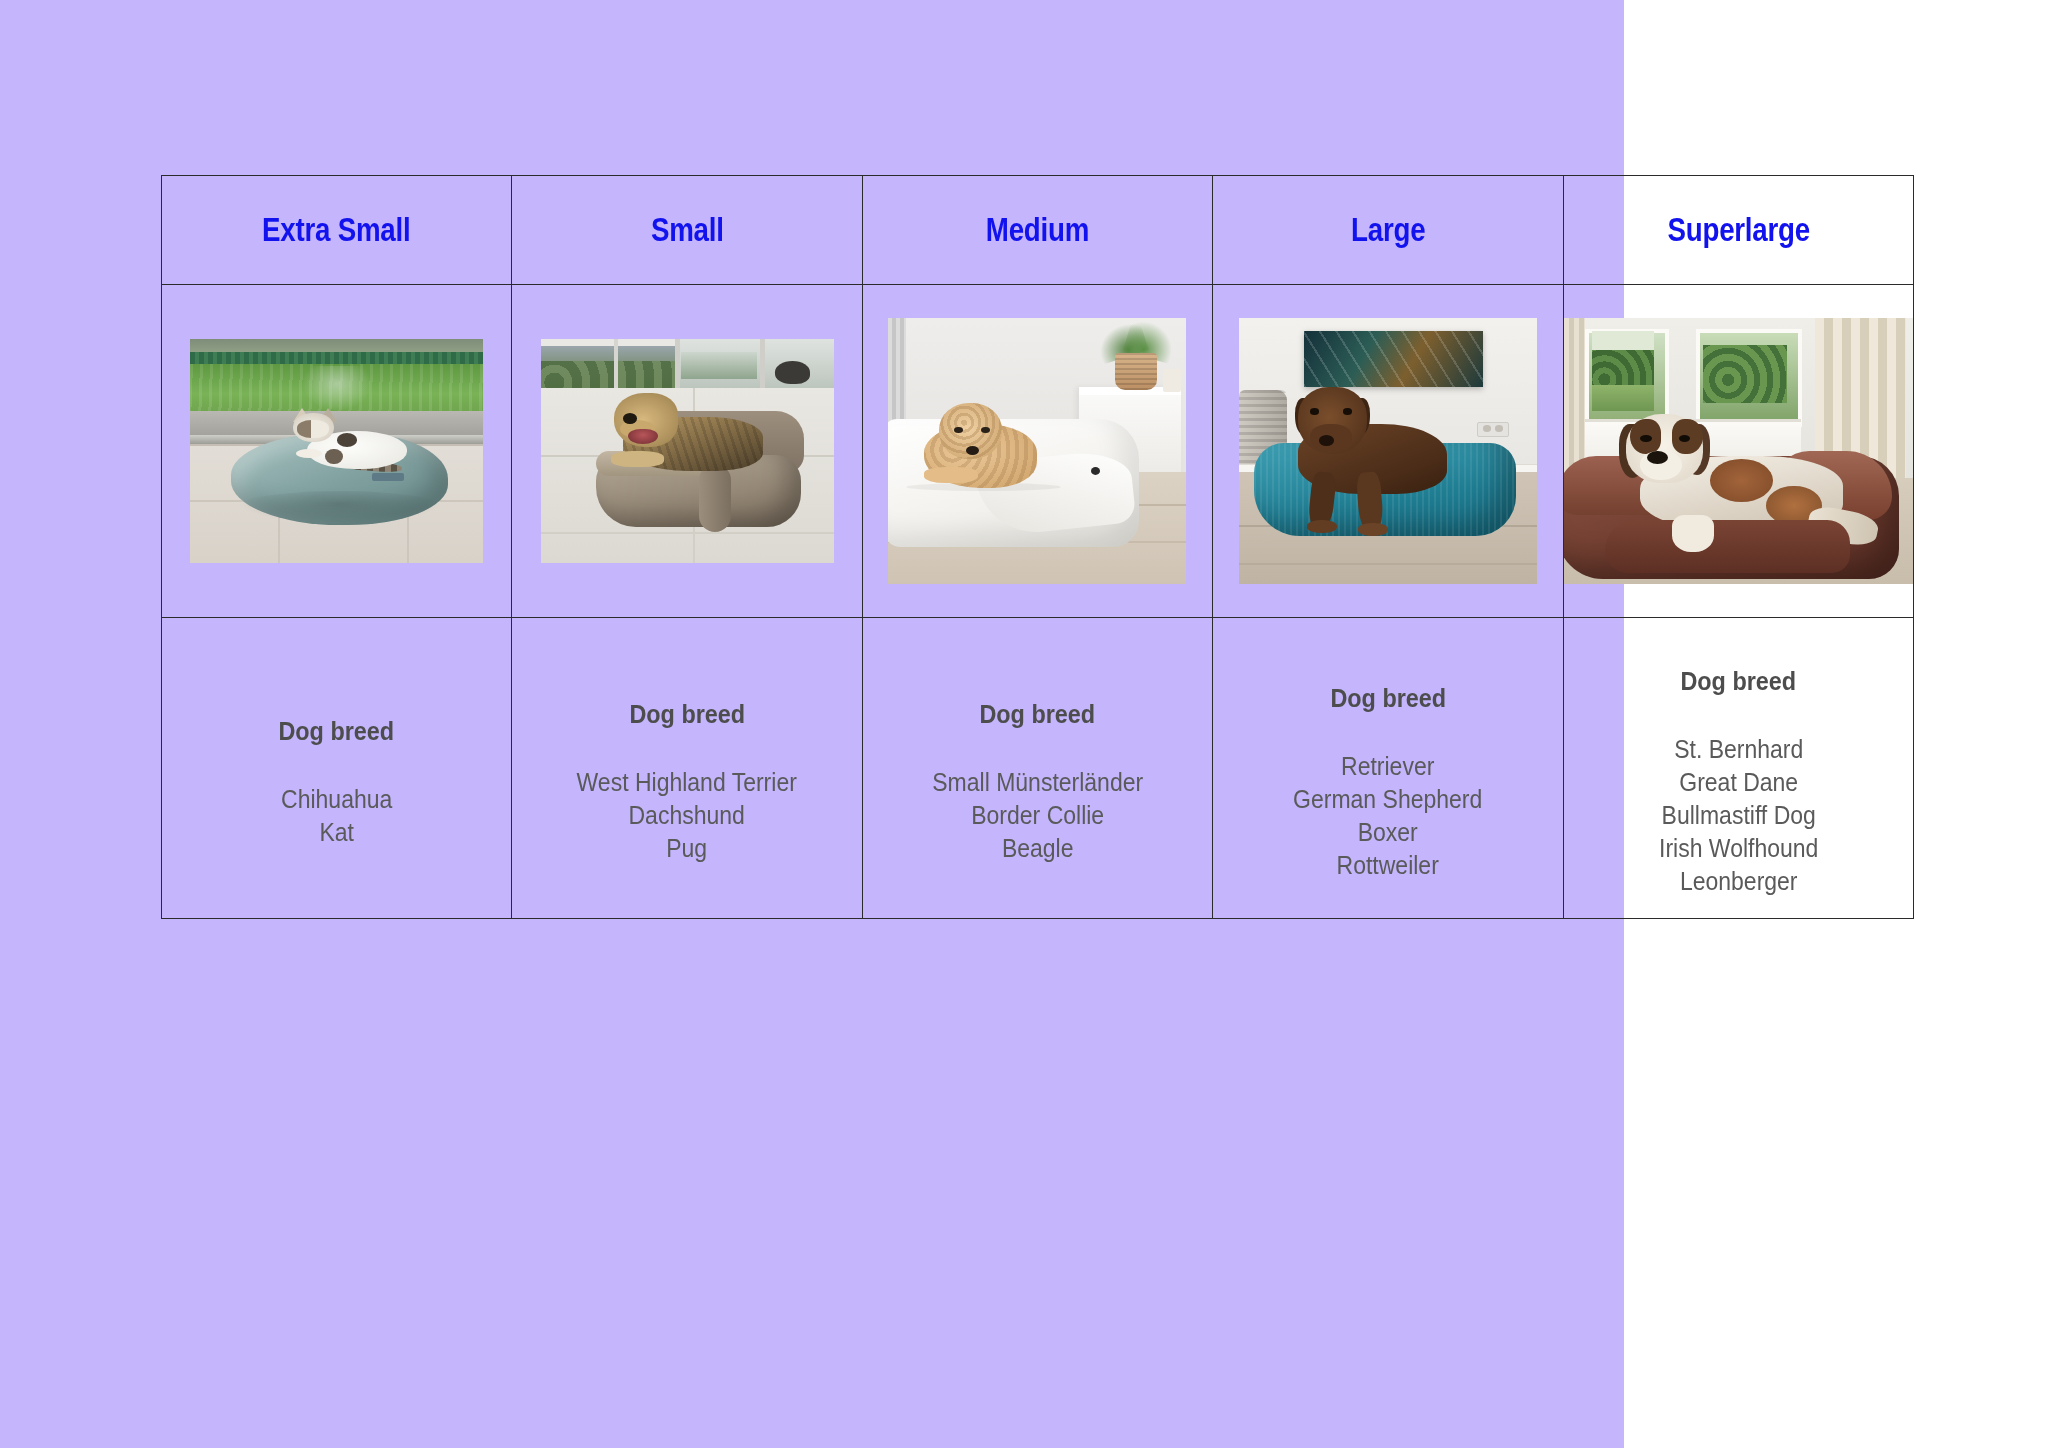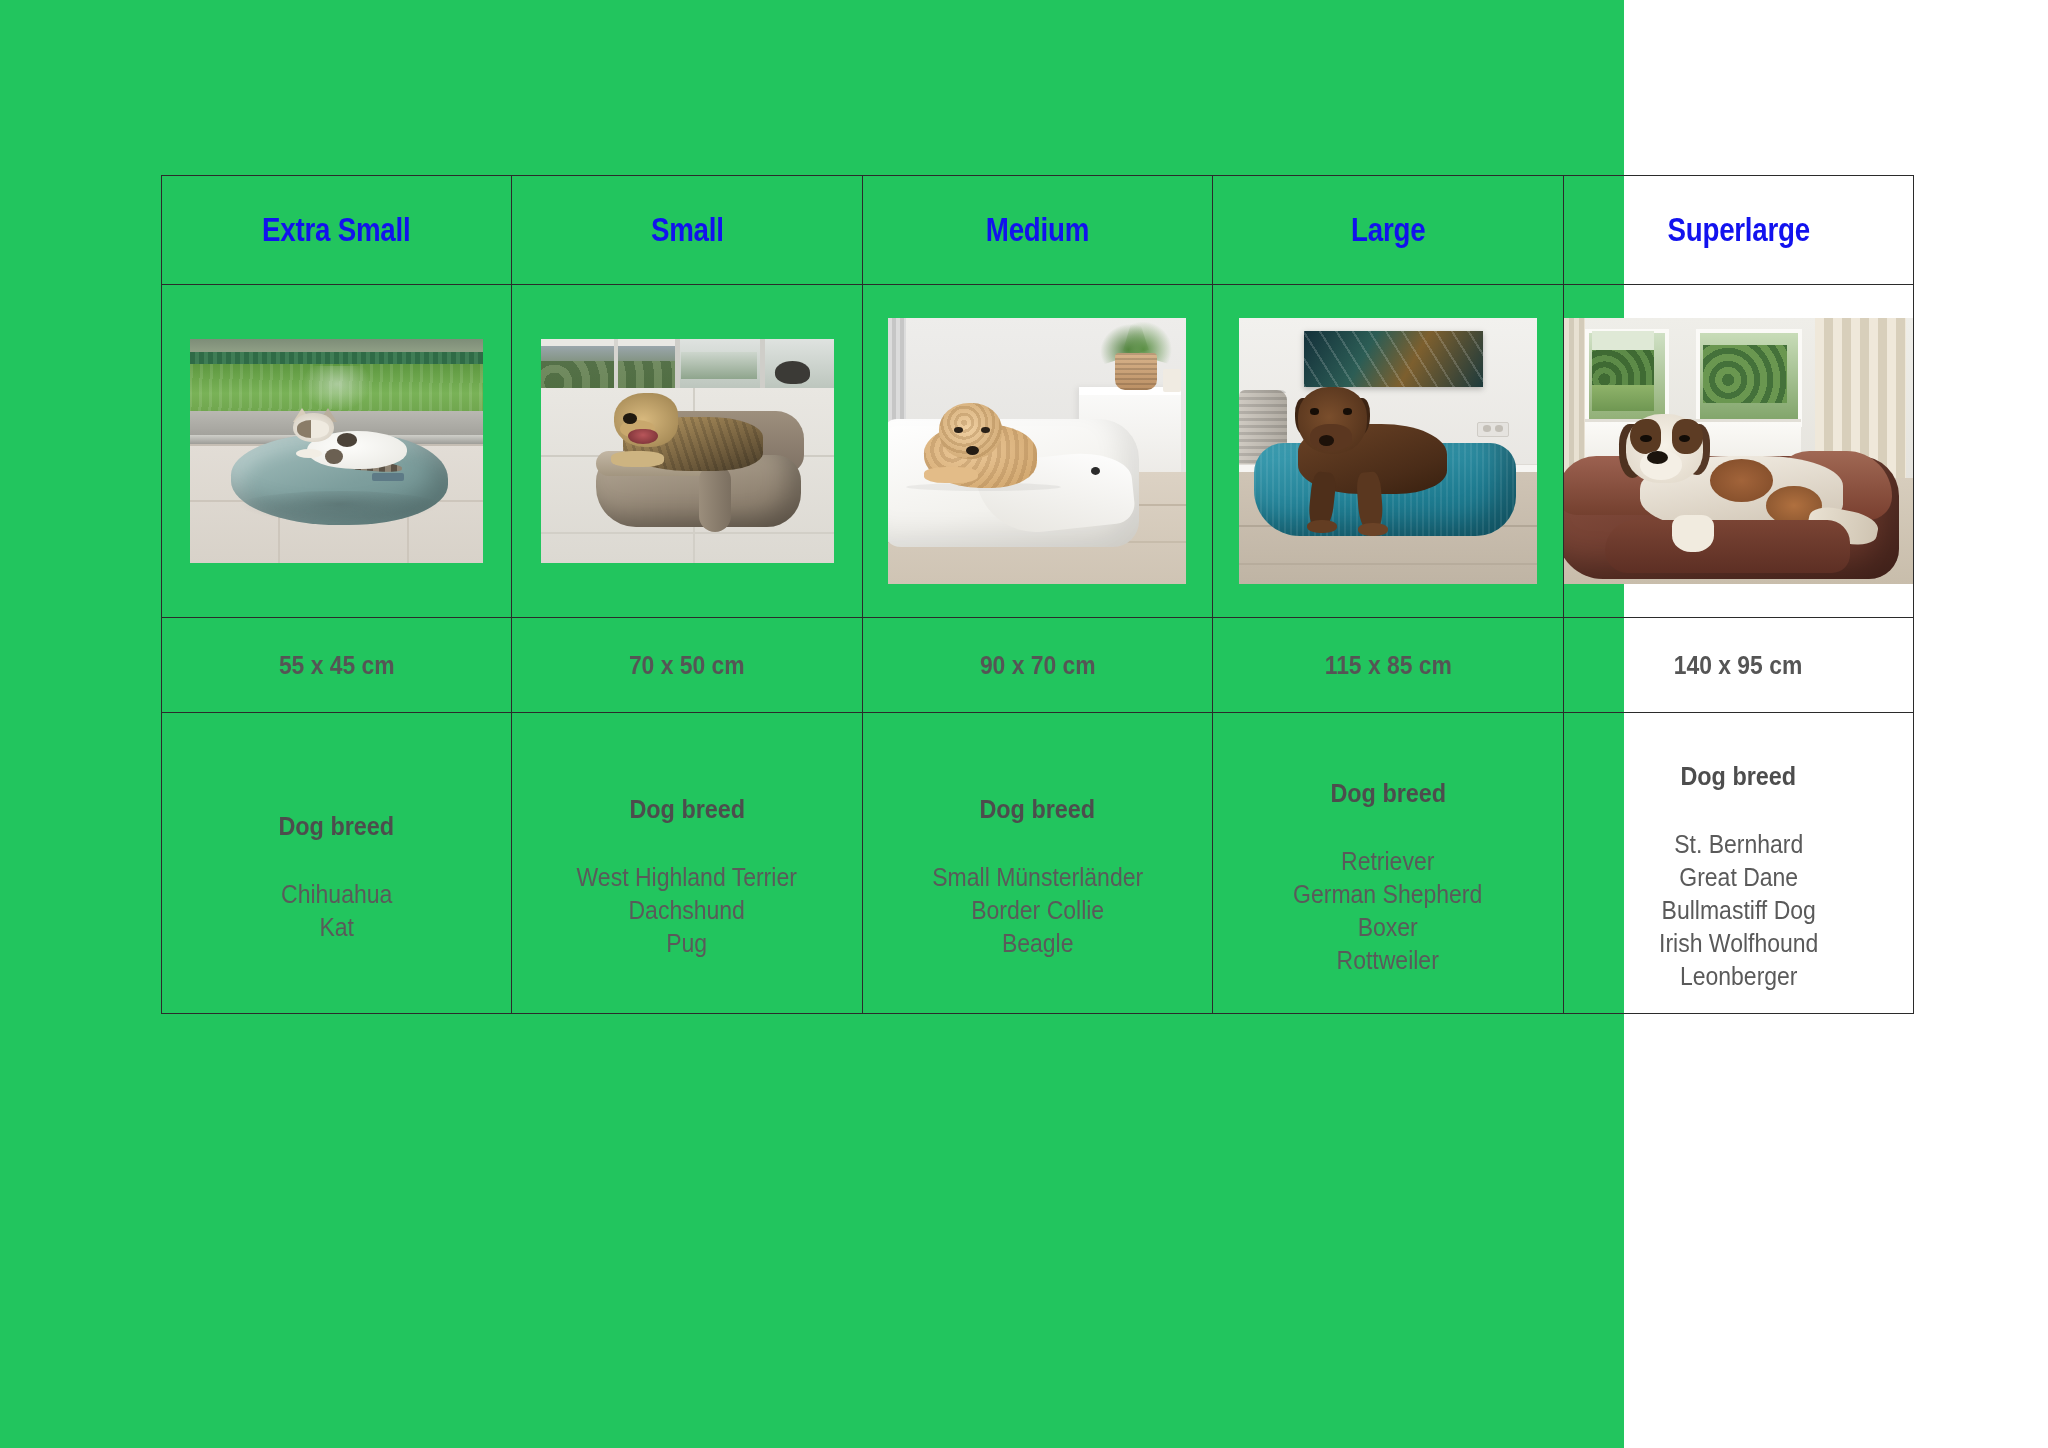--- a/index.html
+++ b/index.html
@@ -3,21 +3,21 @@
 <meta charset="utf-8">
 <title>Dog bed size table</title>
 <style>
   html,body{margin:0;padding:0;}
   body{
     width:2048px;height:1448px;
     background:#ffffff;
     font-family:"Liberation Sans", sans-serif;
     overflow:hidden;
   }
-  .page{position:relative;width:1624px;height:1448px;background:#22c55e;}
+  .page{position:relative;width:1624px;height:1448px;background:#c4b5fd;}
 
   table.size-table{
     position:absolute;
     left:161px; top:175px;
     width:1753px;
     border-collapse:collapse;
     table-layout:fixed;
   }
   table.size-table td{
     border:1.6px solid #2b2b2b;
@@ -506,37 +506,20 @@
                   <div class="nose"></div>
               <div class="eyeL"></div>
                   <div class="eyeR"></div>
               <div class="pawF"></div>
             </div>
           </div>
         </div>
       </td>
     </tr>
 
-    <tr class="size-row">
-      <td>
-        <span class="size-label">55 x 45 cm</span>
-      </td>
-      <td>
-        <span class="size-label">70 x 50 cm</span>
-      </td>
-      <td>
-        <span class="size-label">90 x 70 cm</span>
-      </td>
-      <td>
-        <span class="size-label">115 x 85 cm</span>
-      </td>
-      <td>
-        <span class="size-label">140 x 95 cm</span>
-      </td>
-    </tr>
 
     <tr class="breed-row">
       <td>
         <div class="breed-cell">
           <span class="breed-title">Dog breed</span>
           <div class="breed-list">
             <div>Chihuahua</div>
             <div>Kat</div>
           </div>
         </div>

